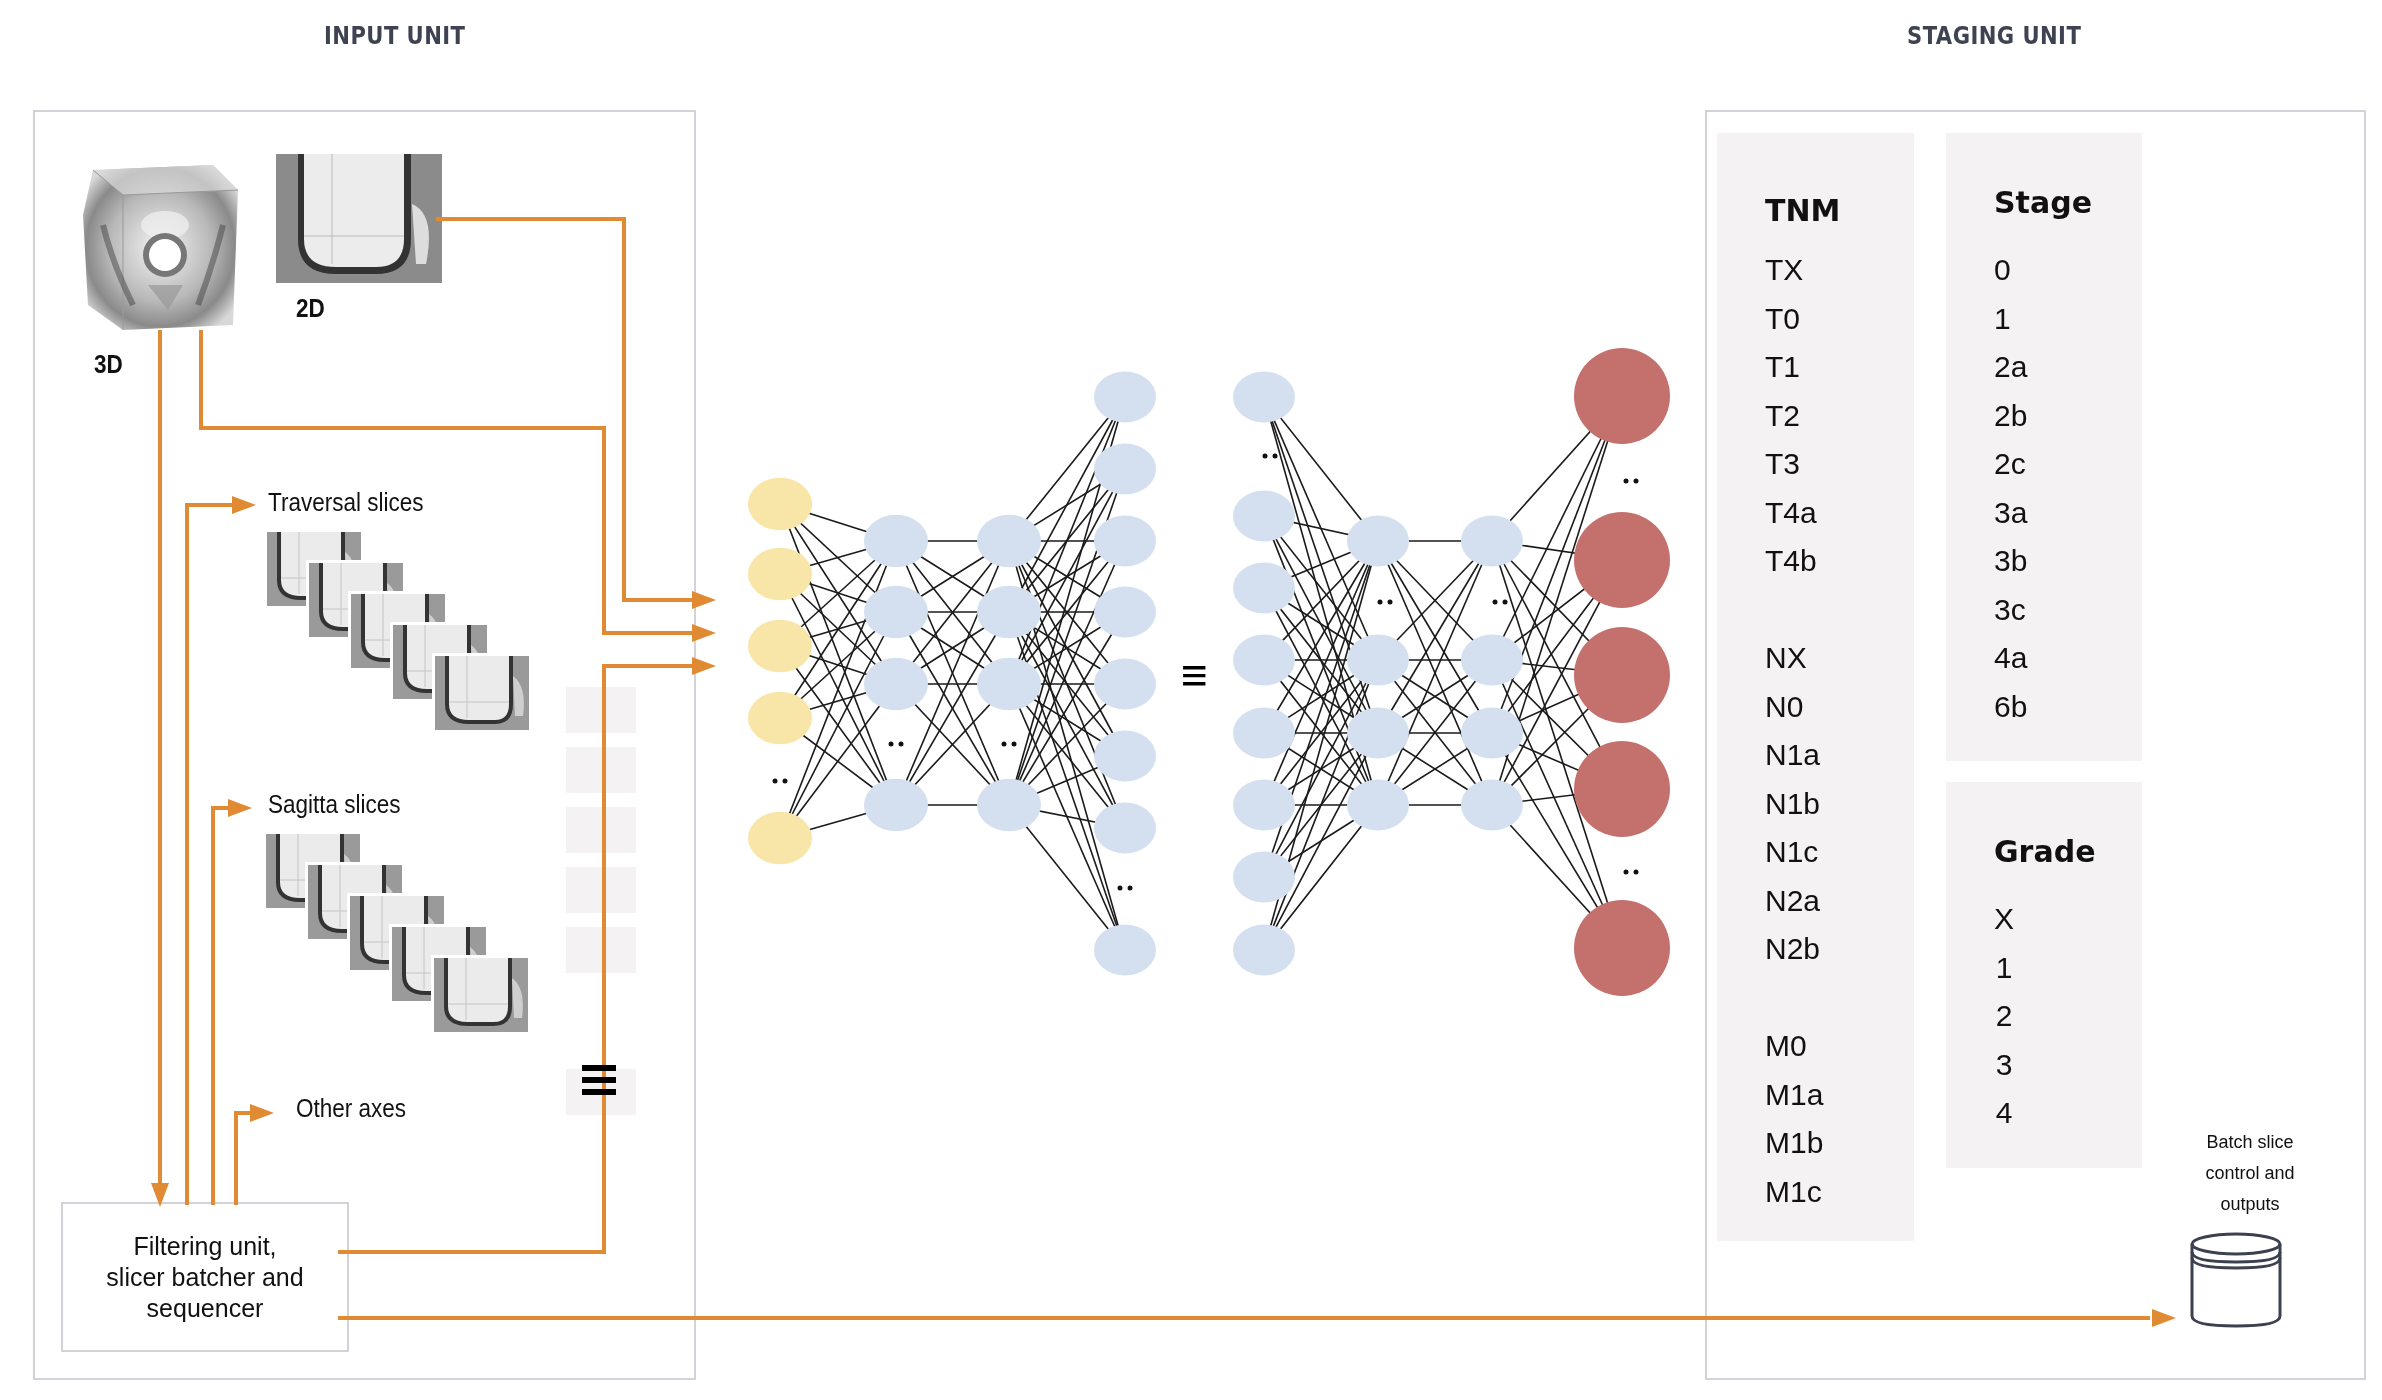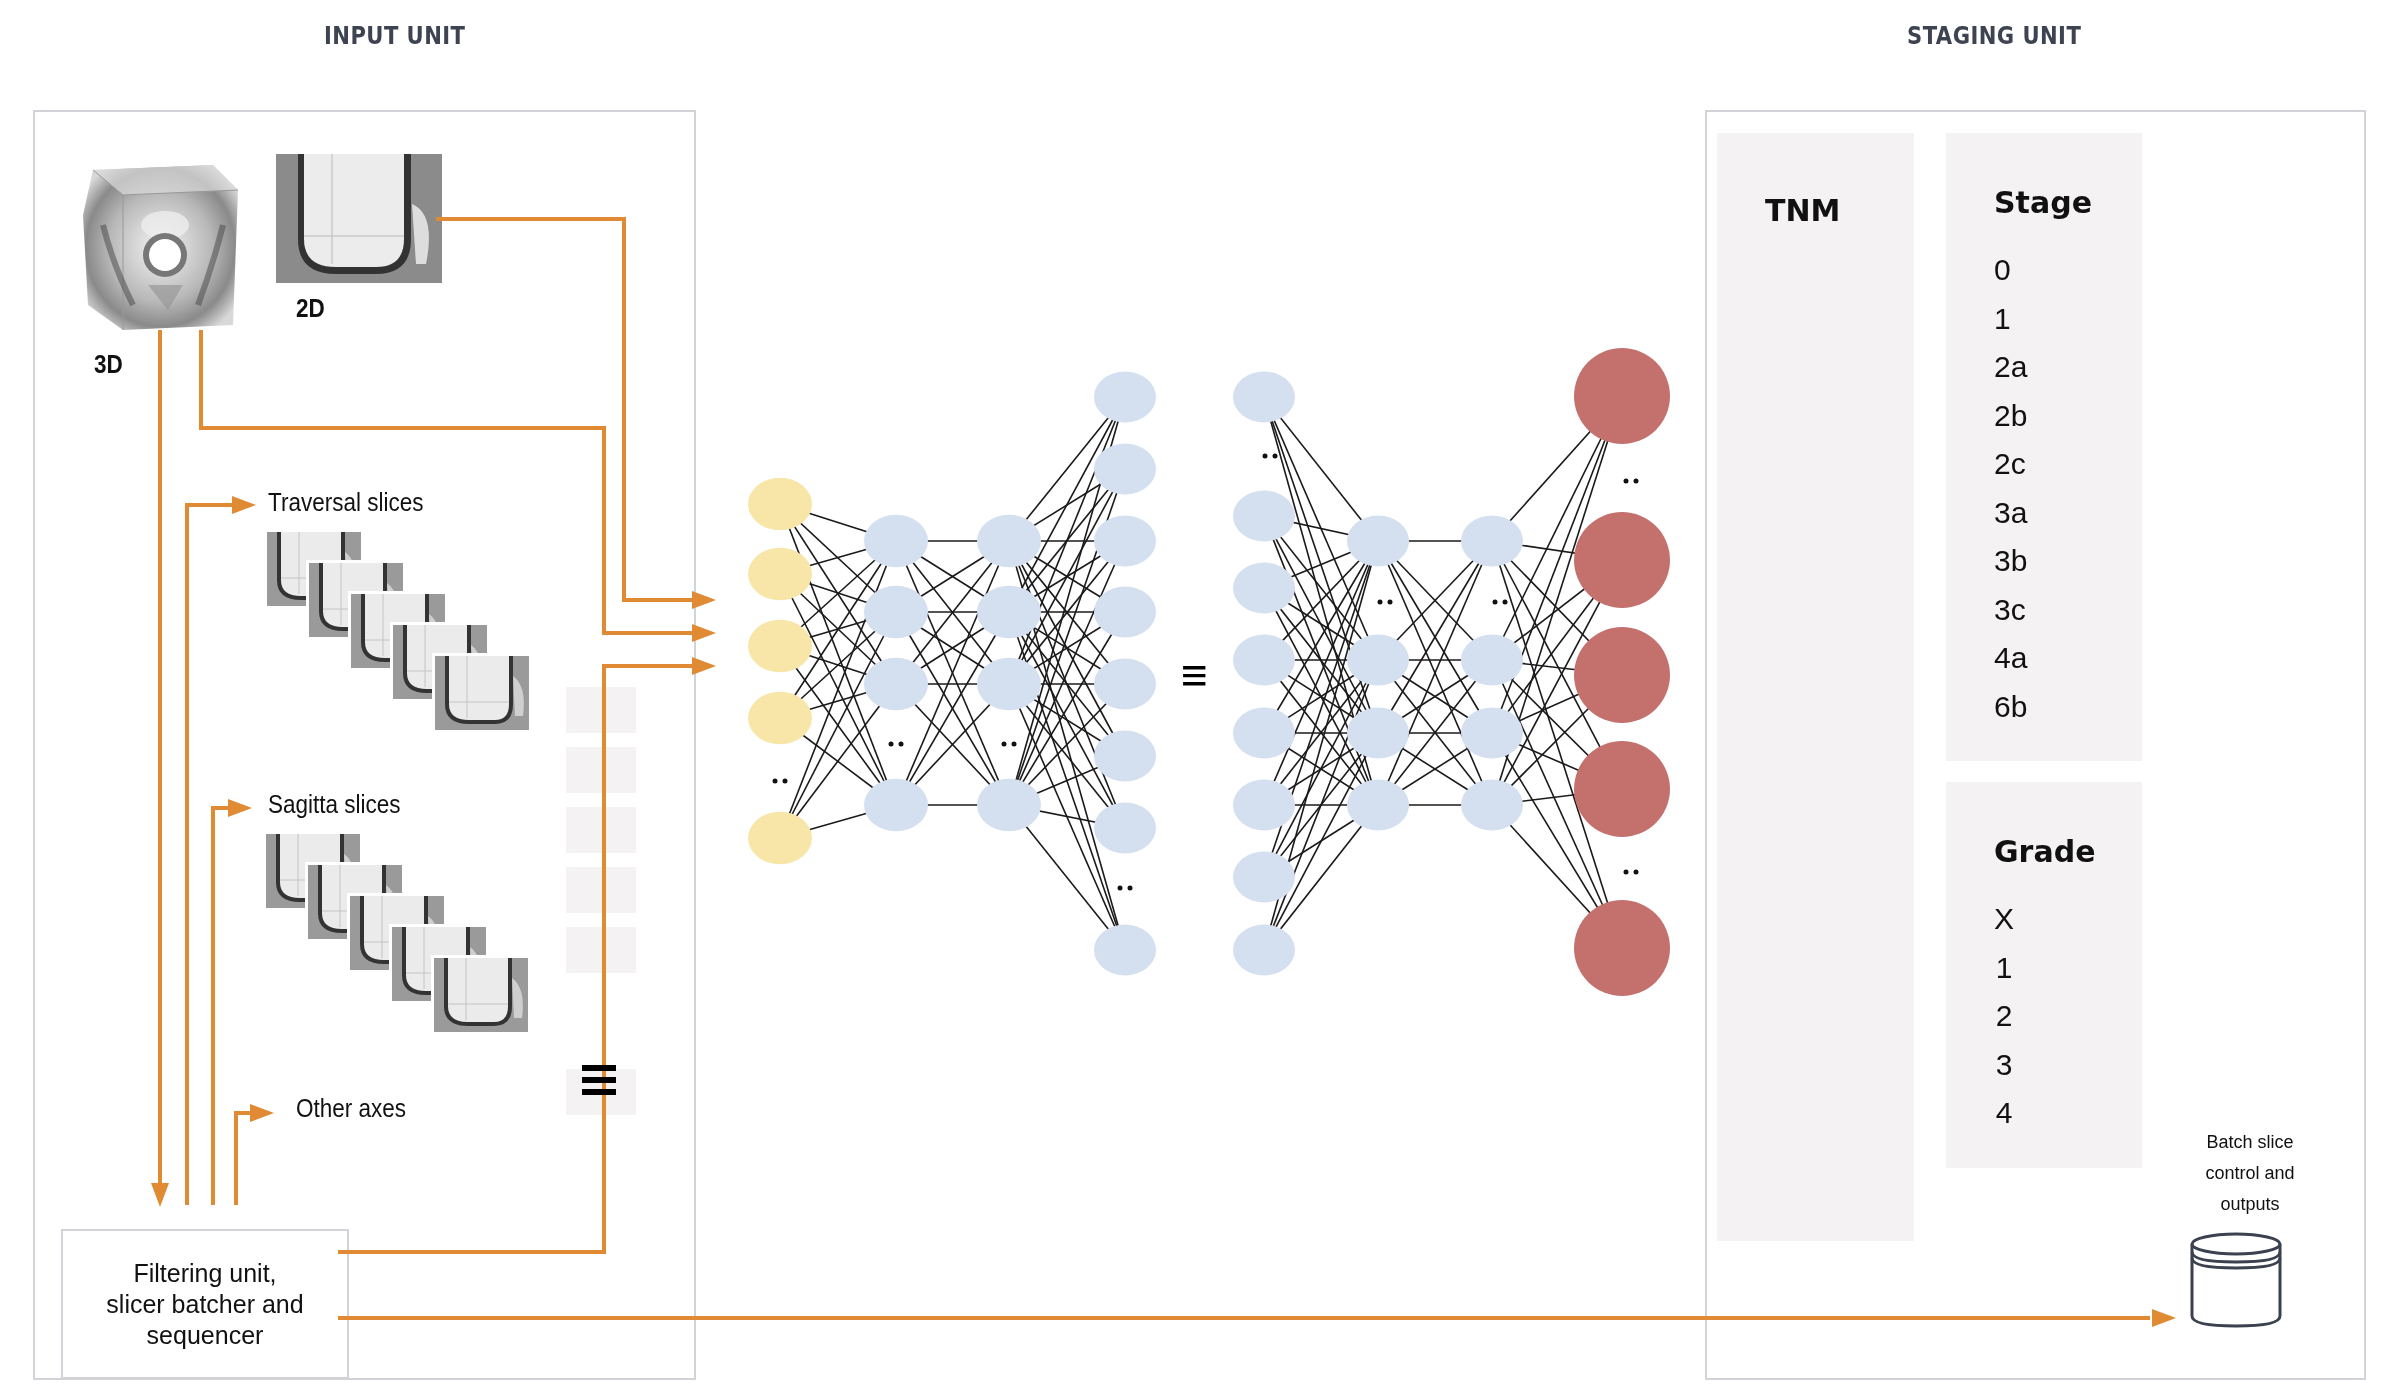--- a/index.html
+++ b/index.html
@@ -3,21 +3,21 @@
 <meta charset="utf-8">
 <style>
   html,body{margin:0;padding:0;background:#ffffff;}
   body{width:2382px;height:1400px;position:relative;overflow:hidden;font-family:"Liberation Sans",sans-serif;color:#111;}
   .abs{position:absolute;}
   .unit-title{position:absolute;top:22px;font-family:"DejaVu Sans",sans-serif;font-weight:bold;font-size:24px;color:#3d4350;letter-spacing:0.5px;transform:scaleX(0.88);transform-origin:left top;}
   .panel{position:absolute;border:2px solid #d2d3d8;box-sizing:border-box;background:transparent;}
   svg.layer{position:absolute;left:0;top:0;}
   .lbl{position:absolute;font-size:25px;color:#111;white-space:nowrap;transform:scaleX(0.9);transform-origin:left top;}
   .dimlbl{position:absolute;font-weight:bold;font-size:25px;color:#111;transform:scaleX(0.9);transform-origin:left top;}
-  .filter-box{position:absolute;left:61px;top:1202px;width:288px;height:150px;border:2px solid #d2d3d8;box-sizing:border-box;background:#fff;display:flex;align-items:center;justify-content:center;text-align:center;font-size:25px;line-height:31px;margin-top:27px;}
+  .filter-box{position:absolute;left:61px;top:1202px;width:288px;height:150px;border:2px solid #d2d3d8;box-sizing:border-box;background:#fff;display:flex;align-items:center;justify-content:center;text-align:center;font-size:25px;line-height:31px;}
   .scan{position:absolute;overflow:hidden;background:#e9e9e9;}
   .batch-box{position:absolute;left:566px;width:70px;height:46px;background:#f4f2f3;}
   .col{position:absolute;background:#f4f2f3;}
   .col-title{position:absolute;left:48px;font-family:"DejaVu Sans",sans-serif;font-weight:bold;font-size:30px;color:#111;}
   .col-list{position:absolute;left:48px;margin:0;padding:0;list-style:none;font-size:30px;line-height:48.5px;color:#111;}
   .col-list li{height:48.5px;}
   .col-list li.gap{height:48.5px;}
   .db-label{position:absolute;left:2160px;top:1127px;width:180px;text-align:center;font-size:18px;line-height:31px;color:#111;}
   .equiv{position:absolute;font-weight:bold;color:#000;}
 </style>
@@ -405,20 +405,42 @@
 
 <div class="equiv" style="left:1181px;top:648px;font-size:46px;">≡</div>
 <div class="abs" style="left:582px;top:1065px;width:34px;height:34px;">
   <div style="position:absolute;left:0;top:0;width:34px;height:6px;background:#000;"></div>
   <div style="position:absolute;left:0;top:12px;width:34px;height:6px;background:#000;"></div>
   <div style="position:absolute;left:0;top:24px;width:34px;height:6px;background:#000;"></div>
 </div>
 
 <div class="col" style="left:1717px;top:133px;width:197px;height:1108px;">
   <div class="col-title" style="top:60px;">TNM</div>
+  <ul class="col-list" id="tnm-list" style="top:113px;">
+      <li>TX</li>
+      <li>T0</li>
+      <li>T1</li>
+      <li>T2</li>
+      <li>T3</li>
+      <li>T4a</li>
+      <li>T4b</li>
+      <li class="gap"></li>
+      <li>NX</li>
+      <li>N0</li>
+      <li>N1a</li>
+      <li>N1b</li>
+      <li>N1c</li>
+      <li>N2a</li>
+      <li>N2b</li>
+      <li class="gap"></li>
+      <li>M0</li>
+      <li>M1a</li>
+      <li>M1b</li>
+      <li>M1c</li>
+    </ul>
 </div>
 <div class="col" style="left:1946px;top:133px;width:196px;height:628px;">
   <div class="col-title" style="top:52px;">Stage</div>
   <ul class="col-list" id="stage-list" style="top:113px;">
       <li>0</li>
       <li>1</li>
       <li>2a</li>
       <li>2b</li>
       <li>2c</li>
       <li>3a</li>

